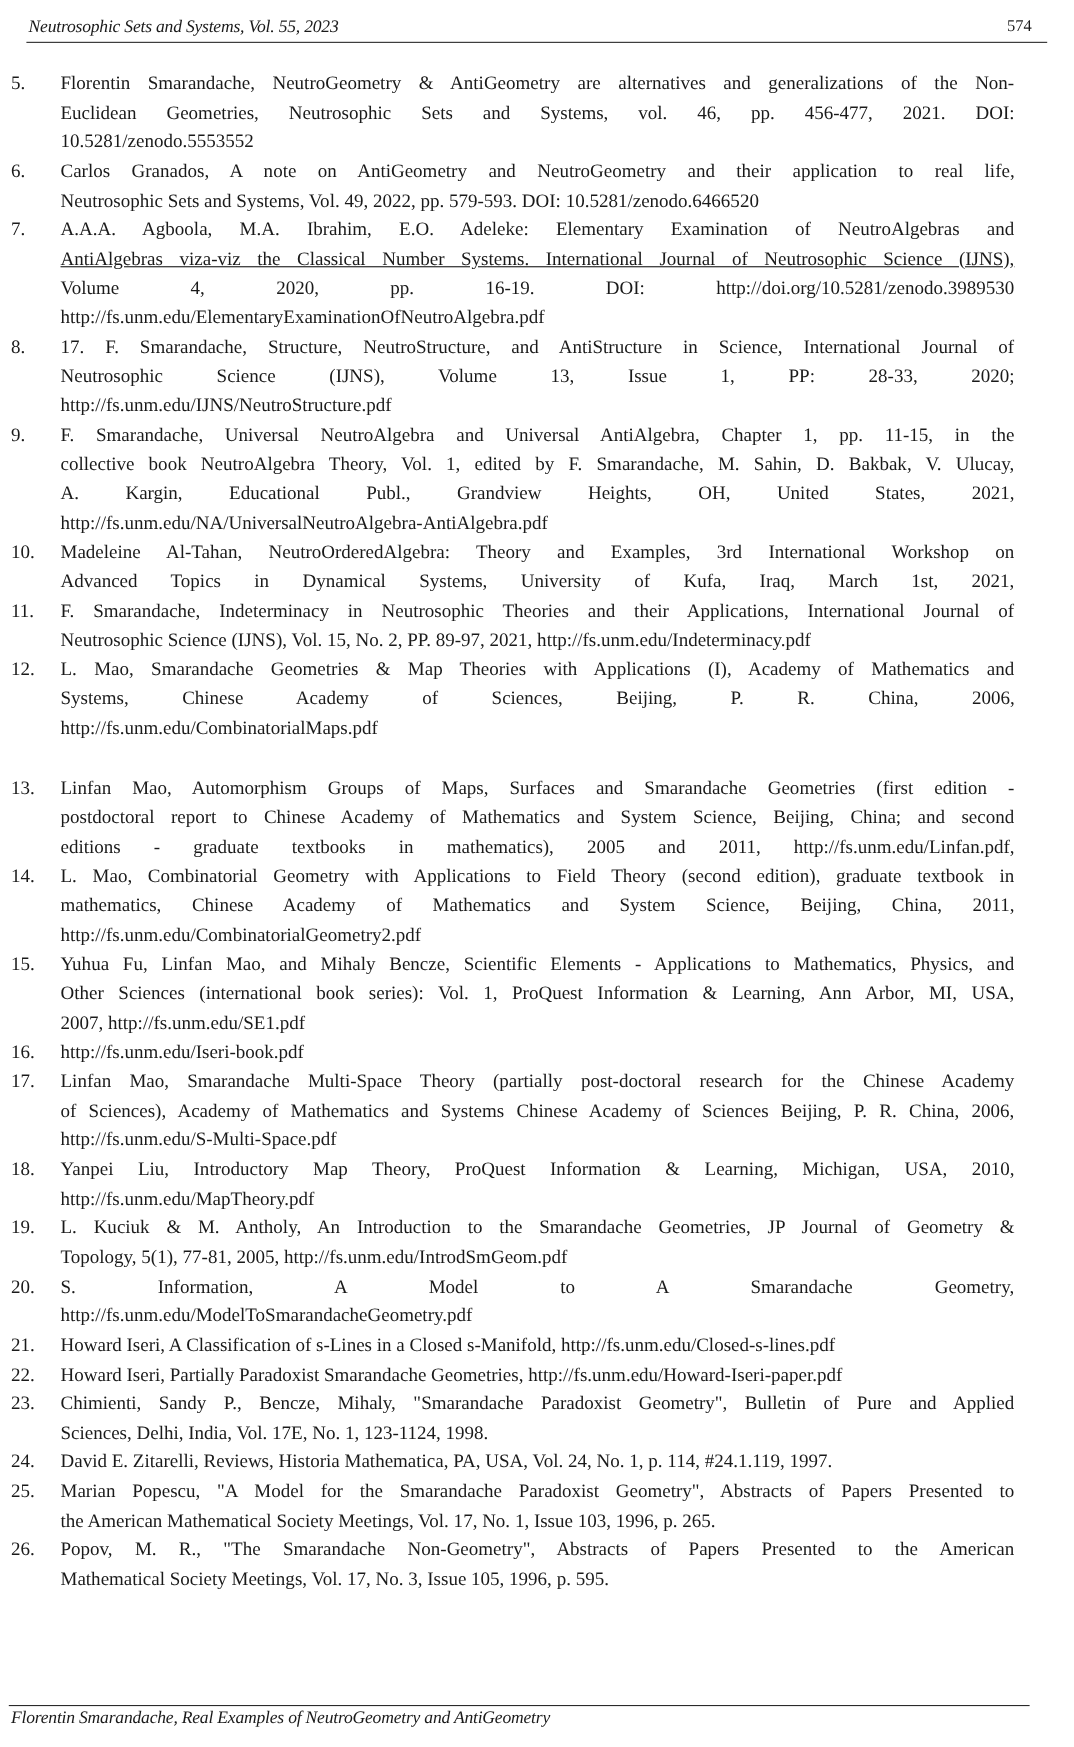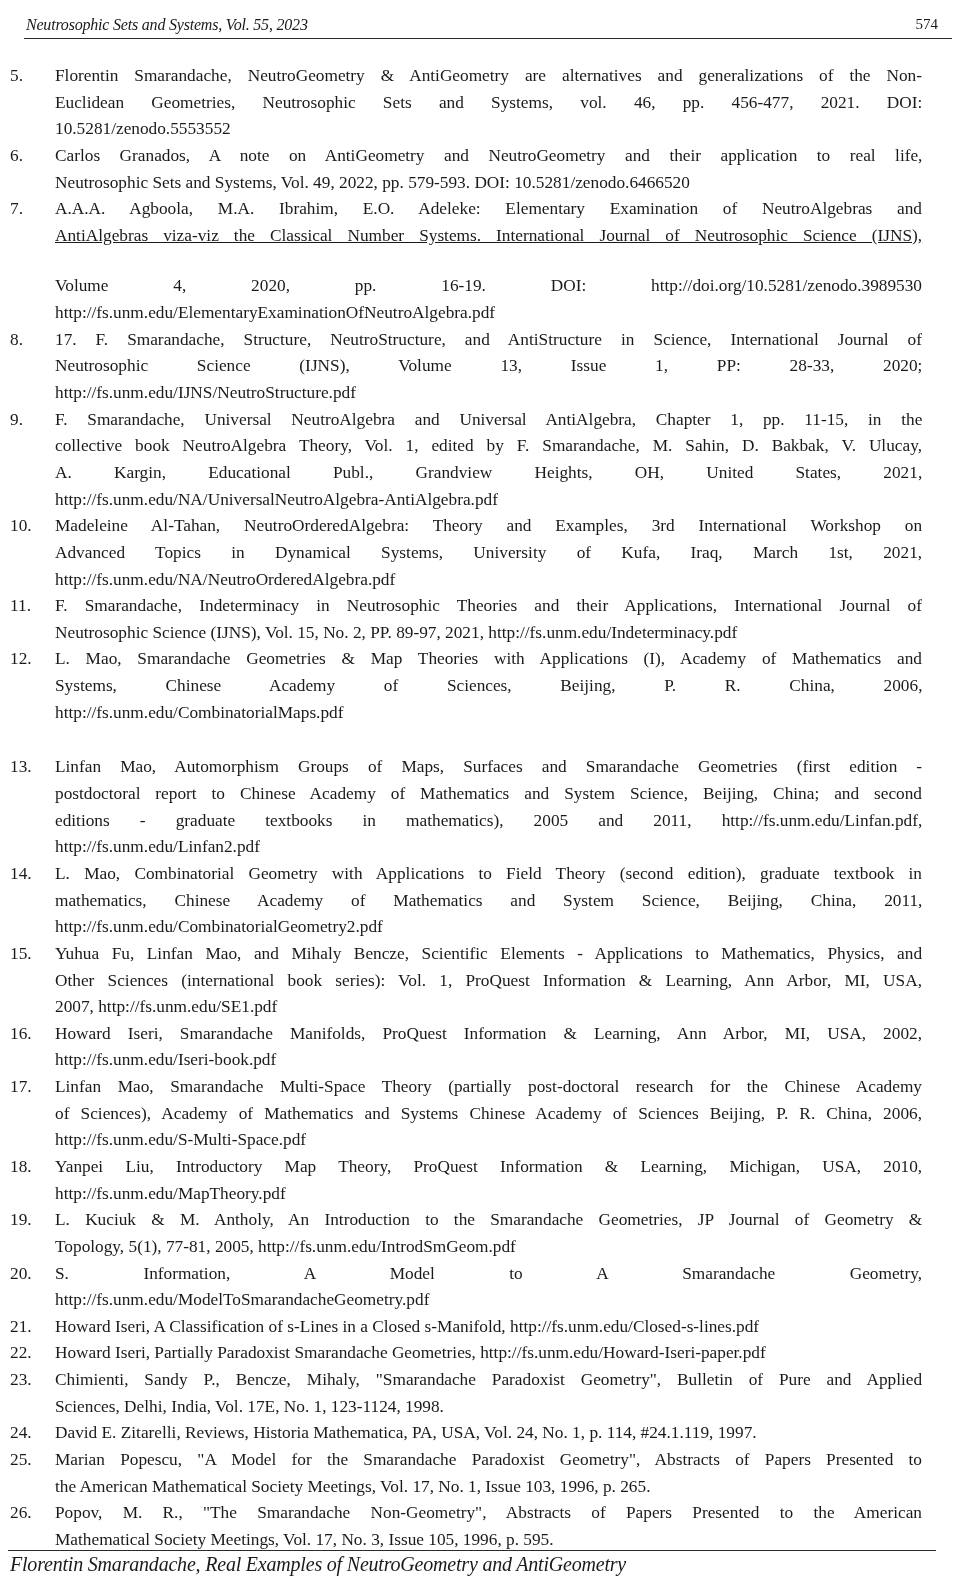--- a/index.html
+++ b/index.html
@@ -33,21 +33,21 @@
     text-align-last: justify; height: 26.65px; overflow: visible;
   }
   .ref .line.last { text-align-last: left; }
   .footer {
     position: absolute; left: 8px; top: 1550px; width: 928px;
     border-top: 1.5px solid #2a2a2a; height: 30px;
   }
   .footer .footer-text {
     position: absolute; left: 2px; top: 2px;
     font-family: "Liberation Serif", serif; font-style: italic;
-    font-size: 20px; letter-spacing: -0.2px;
+    font-size: 16px; letter-spacing: -0.2px;
   }
 </style>
 </head>
 <body>
 
 <div class="header">
   <span class="journal">Neutrosophic Sets and Systems, Vol. 55, 2023</span>
   <span class="page-num">574</span>
 </div>
 
@@ -60,75 +60,72 @@
     </div>
     <div class="ref">
       <span class="num">6.</span>
       <span class="line" style="display: block; width: auto; word-spacing: 15.1538px;">Carlos Granados, A note on AntiGeometry and NeutroGeometry and their application to real life,</span>
       <span class="line last">Neutrosophic Sets and Systems, Vol. 49, 2022, pp. 579-593. DOI: 10.5281/zenodo.6466520</span>
     </div>
     <div class="ref">
       <span class="num">7.</span>
       <span class="line" style="display: block; width: auto; word-spacing: 20.4px;">A.A.A. Agboola, M.A. Ibrahim, E.O. Adeleke: Elementary Examination of NeutroAlgebras and</span>
       <span class="line" style="display: block; width: auto; word-spacing: 10.7273px; text-decoration: underline;">AntiAlgebras viza-viz the Classical Number Systems. International Journal of Neutrosophic Science (IJNS),</span>
-      <span class="line" style="display: block; width: auto; word-spacing: 60.5px; margin-top: 24px;">Volume 4, 2020, pp. 16-19. DOI: http://doi.org/10.5281/zenodo.3989530</span>
+      <span class="line" style="display: block; width: auto; word-spacing: 60.5px;">Volume 4, 2020, pp. 16-19. DOI: http://doi.org/10.5281/zenodo.3989530</span>
       <span class="line last">http://fs.unm.edu/ElementaryExaminationOfNeutroAlgebra.pdf</span>
     </div>
     <div class="ref">
       <span class="num">8.</span>
       <span class="line" style="display: block; width: auto; word-spacing: 14.6364px;">17. F. Smarandache, Structure, NeutroStructure, and AntiStructure in Science, International Journal of</span>
       <span class="line" style="display: block; width: auto; word-spacing: 44.4444px;">Neutrosophic Science (IJNS), Volume 13, Issue 1, PP: 28-33, 2020;</span>
       <span class="line last">http://fs.unm.edu/IJNS/NeutroStructure.pdf</span>
     </div>
     <div class="ref">
       <span class="num">9.</span>
       <span class="line" style="display: block; width: auto; word-spacing: 15.4167px;">F. Smarandache, Universal NeutroAlgebra and Universal AntiAlgebra, Chapter 1, pp. 11-15, in the</span>
       <span class="line" style="display: block; width: auto; word-spacing: 8.6px;">collective book NeutroAlgebra Theory, Vol. 1, edited by F. Smarandache, M. Sahin, D. Bakbak, V. Ulucay,</span>
       <span class="line" style="display: block; width: auto; word-spacing: 37.8889px;">A. Kargin, Educational Publ., Grandview Heights, OH, United States, 2021,</span>
       <span class="line last">http://fs.unm.edu/NA/UniversalNeutroAlgebra-AntiAlgebra.pdf</span>
     </div>
     <div class="ref">
       <span class="num">10.</span>
       <span class="line" style="display: block; width: auto; word-spacing: 19.5556px;">Madeleine Al-Tahan, NeutroOrderedAlgebra: Theory and Examples, 3rd International Workshop on</span>
       <span class="line" style="display: block; width: auto; word-spacing: 26px;">Advanced Topics in Dynamical Systems, University of Kufa, Iraq, March 1st, 2021,</span>
-      <span class="line last">http://fs.unm.edu/NA/NeutroOrderedAlgebra.pdf</span>
     </div>
     <div class="ref">
       <span class="num">11.</span>
       <span class="line" style="display: block; width: auto; word-spacing: 12.8182px;">F. Smarandache, Indeterminacy in Neutrosophic Theories and their Applications, International Journal of</span>
       <span class="line last">Neutrosophic Science (IJNS), Vol. 15, No. 2, PP. 89-97, 2021, http://fs.unm.edu/Indeterminacy.pdf</span>
     </div>
     <div class="ref">
       <span class="num">12.</span>
       <span class="line" style="display: block; width: auto; word-spacing: 11.3846px;">L. Mao, Smarandache Geometries &amp; Map Theories with Applications (I), Academy of Mathematics and</span>
       <span class="line" style="display: block; width: auto; word-spacing: 44.3333px;">Systems, Chinese Academy of Sciences, Beijing, P. R. China, 2006,</span>
       <span class="line last">http://fs.unm.edu/CombinatorialMaps.pdf</span>
     </div>
     <div class="ref">
       <span class="num">13.</span>
       <span class="line" style="display: block; width: auto; word-spacing: 14.75px; margin-top: 28px;">Linfan Mao, Automorphism Groups of Maps, Surfaces and Smarandache Geometries (first edition -</span>
       <span class="line" style="display: block; width: auto; word-spacing: 10.6154px;">postdoctoral report to Chinese Academy of Mathematics and System Science, Beijing, China; and second</span>
       <span class="line" style="display: block; width: auto; word-spacing: 25.7778px;">editions - graduate textbooks in mathematics), 2005 and 2011, http://fs.unm.edu/Linfan.pdf,</span>
-      <span class="line last">http://fs.unm.edu/Linfan2.pdf</span>
     </div>
     <div class="ref">
       <span class="num">14.</span>
       <span class="line" style="display: block; width: auto; word-spacing: 9.92308px;">L. Mao, Combinatorial Geometry with Applications to Field Theory (second edition), graduate textbook in</span>
       <span class="line" style="display: block; width: auto; word-spacing: 23.5px;">mathematics, Chinese Academy of Mathematics and System Science, Beijing, China, 2011,</span>
       <span class="line last">http://fs.unm.edu/CombinatorialGeometry2.pdf</span>
     </div>
     <div class="ref">
       <span class="num">15.</span>
       <span class="line" style="display: block; width: auto; word-spacing: 8.21429px;">Yuhua Fu, Linfan Mao, and Mihaly Bencze, Scientific Elements - Applications to Mathematics, Physics, and</span>
       <span class="line" style="display: block; width: auto; word-spacing: 8.85714px;">Other Sciences (international book series): Vol. 1, ProQuest Information &amp; Learning, Ann Arbor, MI, USA,</span>
       <span class="line last">2007, http://fs.unm.edu/SE1.pdf</span>
     </div>
     <div class="ref">
       <span class="num">16.</span>
-      <span class="line" style="display: block; width: auto; word-spacing: 12.75px;">Howard Iseri, Smarandache Manifolds, ProQuest Information &amp; Learning, Ann Arbor, MI, USA, 2002,</span>
       <span class="line last">http://fs.unm.edu/Iseri-book.pdf</span>
     </div>
     <div class="ref">
       <span class="num">17.</span>
       <span class="line" style="display: block; width: auto; word-spacing: 12.2727px;">Linfan Mao, Smarandache Multi-Space Theory (partially post-doctoral research for the Chinese Academy</span>
       <span class="line" style="display: block; width: auto; word-spacing: 6.8px;">of Sciences), Academy of Mathematics and Systems Chinese Academy of Sciences Beijing, P. R. China, 2006,</span>
       <span class="line last">http://fs.unm.edu/S-Multi-Space.pdf</span>
     </div>
     <div class="ref">
       <span class="num">18.</span>

